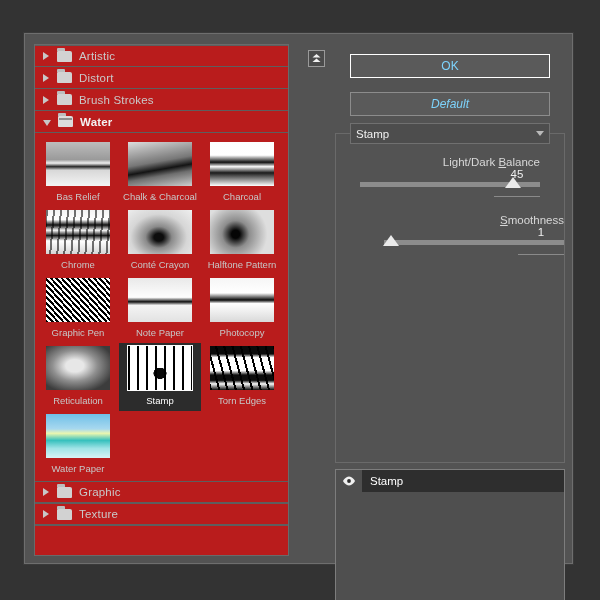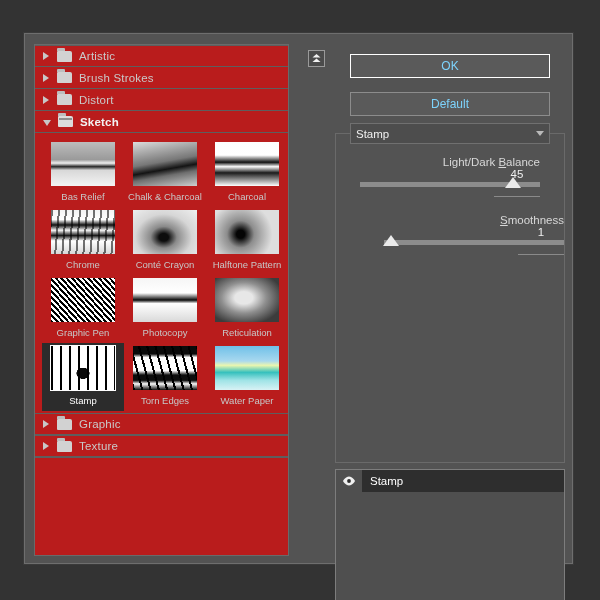--- a/index.html
+++ b/index.html
@@ -76,21 +76,21 @@
   }
   .cat-label {
     font-size: 11.5px; color: #c9c9c9;
     letter-spacing: .2px;
   }
   .cat-row.expanded .cat-label { color: #f2f2f2; font-weight: bold; }
 
   
   #thumb-grid {
     padding: 6px 0 2px 2px;
-    display: flex; flex-wrap: wrap; justify-content: flex-end;
+    display: flex; flex-wrap: wrap;
   }
   .thumb-cell {
     width: 82px;
     padding: 3px 0 5px 0;
     display: flex; flex-direction: column; align-items: center;
     cursor: default;
   }
   .thumb-cell.selected { background: #2c2c2c; }
   .thumb-img {
     width: 64px; height: 44px;
@@ -132,21 +132,21 @@
     margin: 0 auto;
     background: #5a5a5a;
     color: #7dd3fc;
     font-size: 12px;
     border: 1px solid #8c8c8c;
     border-radius: 0;
     cursor: pointer;
   }
   .btn.primary { border-color: #ffffff; }
   #ok-btn { margin-top: 10px; }
-  #default-btn { margin-top: 14px; }
+  #default-btn { margin-top: 14px; font-style: italic; }
 
   
   #settings-group {
     position: absolute;
     left: 0; top: 89px;
     width: 230px; height: 330px;
     border: 1px solid #6a6a6a;
   }
   #filter-select {
     position: absolute;
@@ -237,31 +237,31 @@
 
     <div id="cats-top">
         <div class="cat-row top">
           <span class="tri"></span>
           <span class="folder"></span>
           <span class="cat-label">Artistic</span>
         </div>
         <div class="cat-row">
           <span class="tri"></span>
           <span class="folder"></span>
+          <span class="cat-label">Distort</span>
+        </div>
+        <div class="cat-row">
+          <span class="tri"></span>
+          <span class="folder"></span>
           <span class="cat-label">Brush Strokes</span>
-        </div>
-        <div class="cat-row">
-          <span class="tri"></span>
-          <span class="folder"></span>
-          <span class="cat-label">Distort</span>
         </div>
         <div class="cat-row expanded">
           <span class="tri open"></span>
           <span class="folder open"></span>
-          <span class="cat-label">Sketch</span>
+          <span class="cat-label">Water</span>
         </div>
       </div>
 
     <div id="thumb-grid">
         <div class="thumb-cell">
           <div class="thumb-img" style="background-image: linear-gradient(rgb(189, 189, 189), rgb(154, 154, 154) 40%, rgb(239, 239, 239) 48%, rgb(42, 42, 42) 56%, rgb(216, 216, 216) 64%, rgb(243, 243, 243)), repeating-linear-gradient(85deg, rgb(0, 0, 0) 0px, rgb(0, 0, 0) 1px, rgb(255, 255, 255) 1px, rgb(255, 255, 255) 3px); background-size: 100% 100%, 100% 100%, 100% 100%; background-blend-mode: normal;"></div>
           <div class="thumb-label">Bas Relief</div>
         </div>
         <div class="thumb-cell">
           <div class="thumb-img" style="background-image: linear-gradient(170deg, rgb(220, 220, 220), rgb(119, 119, 119) 45%, rgb(20, 20, 20) 60%, rgb(110, 110, 110) 72%, rgb(207, 207, 207)), repeating-linear-gradient(40deg, rgb(0, 0, 0) 0px, rgb(0, 0, 0) 2px, rgb(255, 255, 255) 2px, rgb(255, 255, 255) 6px); background-size: 100% 100%, 100% 100%, 100% 100%; background-blend-mode: normal;"></div>
@@ -279,20 +279,24 @@
           <div class="thumb-img" style="background-image: radial-gradient(at 48% 62%, rgb(13, 13, 13) 0px, rgb(13, 13, 13) 10%, rgb(138, 138, 138) 28%, rgb(214, 214, 214) 60%, rgb(239, 239, 239) 100%), repeating-linear-gradient(0deg, rgb(85, 85, 85) 0px, rgb(85, 85, 85) 1px, rgb(238, 238, 238) 1px, rgb(238, 238, 238) 3px); background-size: 100% 100%, 100% 100%, 100% 100%; background-blend-mode: normal;"></div>
           <div class="thumb-label">Conté Crayon</div>
         </div>
         <div class="thumb-cell">
           <div class="thumb-img" style="background-image: radial-gradient(circle at 40% 55%, rgb(5, 5, 5) 0px, rgb(5, 5, 5) 9%, rgb(141, 141, 141) 30%, rgb(222, 222, 222) 70%), repeating-radial-gradient(circle at 0px 0px, rgb(0, 0, 0) 0px, rgb(0, 0, 0) 1px, rgb(255, 255, 255) 1px, rgb(255, 255, 255) 3px); background-size: 100% 100%, 100% 100%, 100% 100%; background-blend-mode: normal;"></div>
           <div class="thumb-label">Halftone Pattern</div>
         </div>
         <div class="thumb-cell">
           <div class="thumb-img" style="background-image: repeating-linear-gradient(48deg, rgb(0, 0, 0) 0px, rgb(0, 0, 0) 2px, rgb(255, 255, 255) 2px, rgb(255, 255, 255) 4px), radial-gradient(at 55% 60%, rgb(0, 0, 0) 0px, rgb(0, 0, 0) 25%, rgb(255, 255, 255) 60%); background-size: 100% 100%, 100% 100%, 100% 100%; background-blend-mode: normal;"></div>
           <div class="thumb-label">Graphic Pen</div>
+        </div>
+        <div class="thumb-cell">
+          <div class="thumb-img" style="background-image: linear-gradient(rgb(233, 233, 233), rgb(253, 253, 253) 44%, rgb(16, 16, 16) 54%, rgb(244, 244, 244) 62%, rgb(226, 226, 226)), repeating-linear-gradient(100deg, rgb(17, 17, 17) 0px, rgb(17, 17, 17) 1px, rgb(255, 255, 255) 1px, rgb(255, 255, 255) 5px); background-size: 100% 100%, 100% 100%, 100% 100%; background-blend-mode: normal;"></div>
+          <div class="thumb-label">Note Paper</div>
         </div>
         <div class="thumb-cell">
           <div class="thumb-img" style="background-image: linear-gradient(rgb(246, 246, 246), rgb(255, 255, 255) 34%, rgb(10, 10, 10) 50%, rgb(255, 255, 255) 58%, rgb(217, 217, 217)), radial-gradient(at 62% 40%, rgb(255, 255, 255) 0px, rgb(255, 255, 255) 22%, rgb(153, 153, 153) 55%, rgb(238, 238, 238)); background-size: 100% 100%, 100% 100%, 100% 100%; background-blend-mode: normal;"></div>
           <div class="thumb-label">Photocopy</div>
         </div>
         <div class="thumb-cell">
           <div class="thumb-img" style="background-image: radial-gradient(at 45% 45%, rgb(231, 231, 231) 0px, rgb(231, 231, 231) 18%, rgb(143, 143, 143) 45%, rgb(60, 60, 60) 80%), repeating-conic-gradient(rgb(0, 0, 0) 0deg, rgb(0, 0, 0) 25%, rgb(255, 255, 255) 0deg, rgb(255, 255, 255) 50%); background-size: 100% 100%, 100% 100%, 100% 100%; background-blend-mode: normal;"></div>
           <div class="thumb-label">Reticulation</div>
         </div>
         <div class="thumb-cell selected">

